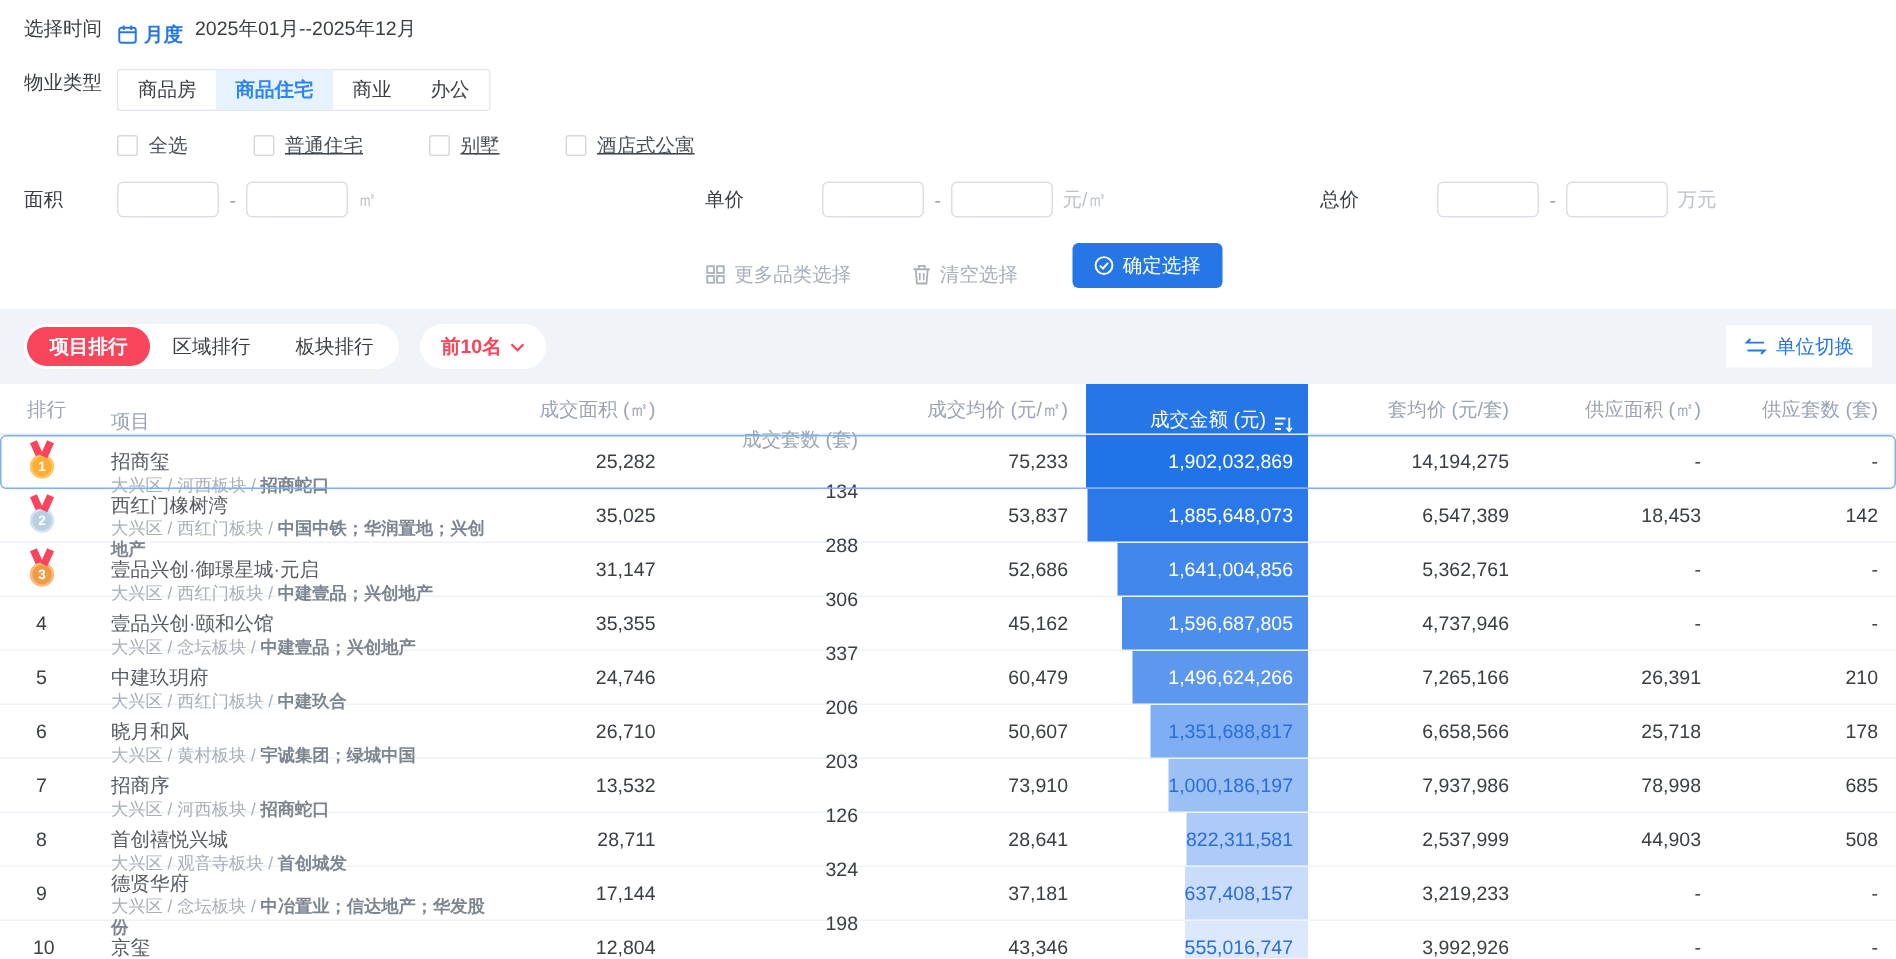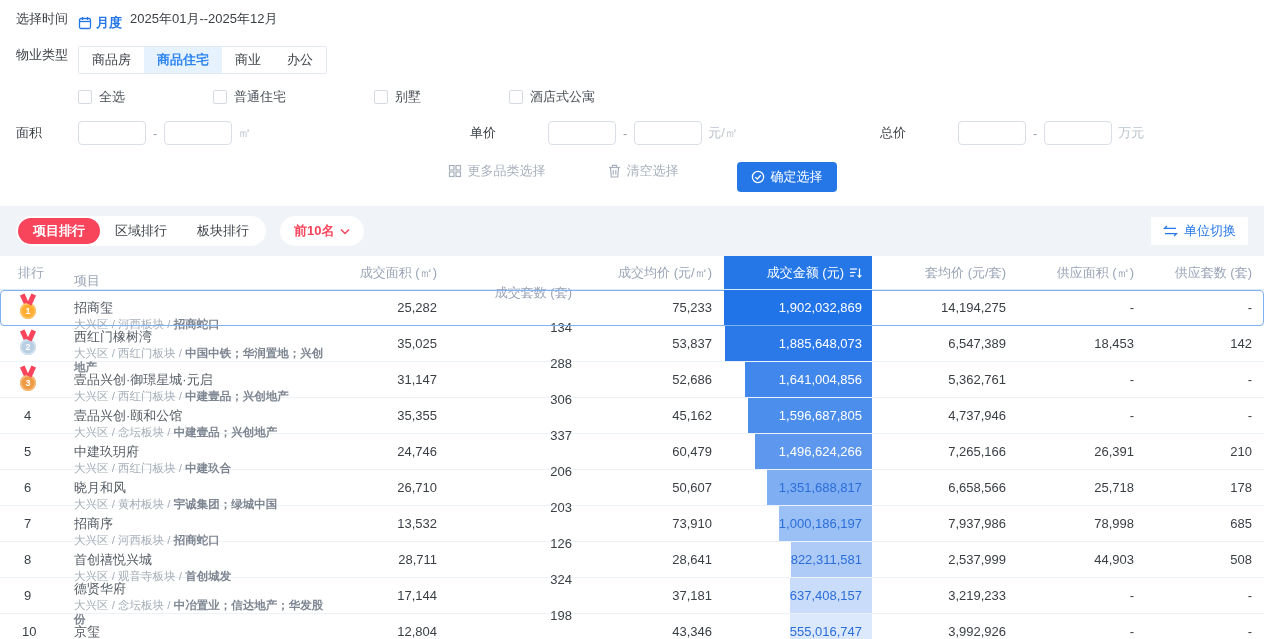--- a/index.html
+++ b/index.html
@@ -14,34 +14,34 @@
   .mode-link { color:#2577E8; font-weight:bold; cursor:pointer; display:inline-flex; align-items:center; }
   .region-block { position:absolute; left:726px; top:0; display:flex; align-items:center; height:26px; }
   .region-block .f-label { width:auto; flex:none; margin-right:18px; }
 
   .tab-group { display:flex; border:1px solid #E3E8F0; border-radius:2px; overflow:hidden; }
   .ptab { padding:4px 13px; background:#fff; color:#3a3f45; cursor:pointer; }
   .ptab.active { background:#E7F2FF; color:#2E85F0; font-weight:bold; }
 
   .cb-row { display:flex; }
   .cb-item { display:flex; align-items:center; cursor:pointer; }
-  .cb-item + .cb-item { margin-left:88px; }
+  .cb-item + .cb-item { margin-left:44px;text-decoration:underline; }
   .cb-box { width:14px; height:14px; border:1px solid #D5DAE2; border-radius:2px; background:#fff; margin-right:7px; }
   .cb-label { color:#4a5058; }
 
   .range-row { height:26px; }
   .rgroup { position:absolute; top:0; display:flex; align-items:center; height:26px; }
   .rg-area { left:0; } .rg-unit { left:454px; } .rg-total { left:864px; }
   .rgroup .f-label { width:62px; }
   .rg-unit .f-label, .rg-total .f-label { width:auto; margin-right:16px; }
   .rinput { width:68px; height:24px; border:1px solid #DADFE7; border-radius:4px; background:#fff; outline:none; padding:0 6px; font-size:12px; }
   .dash { margin:0 7px; color:#98a0ab; }
   .unit { margin-left:6px; color:#BCC3CD; }
 
-  .btn-row { display:flex; justify-content:center; align-items:flex-start; margin-top:16px;gap:22px; }
+  .btn-row { display:flex; justify-content:center; align-items:flex-end; margin-top:16px; }
   .ghost-btn { display:inline-flex; align-items:center; color:#A8B0BC; cursor:pointer; margin:0 20px; }
   .ghost-btn .ico { margin-right:6px; }
   .primary-btn { display:inline-flex; align-items:center; background:#2577E8; color:#fff; border:none;
     border-radius:4px; height:30px; padding:0 14px; font-size:13px; cursor:pointer; margin-left:16px; }
   .primary-btn .ico { margin-right:6px; }
 
   
   .band { background:#F0F3F8; padding:10px 16px; display:flex; align-items:center; }
   .pill-group { display:flex; align-items:center; background:#fff; border-radius:16px; padding:2px; }
   .pill { height:26px; display:flex; align-items:center; padding:0 15px; border-radius:14px; color:#3a3f45; cursor:pointer; }
@@ -59,21 +59,21 @@
   .tr.head { height:34px; border-bottom:1px solid #DCE9F8; }
   .th { color:#9AA4B6; }
   .td, .th { flex:0 0 auto; }
   .c-rank { width:58px; padding-left:18px; }
   .c-proj { flex:1 1 auto; padding-left:16px; overflow:hidden;margin-top:16px; }
   .c-num  { text-align:right; padding-right:12px; }
   .c3 { width:115px; } .c4 { width:135px;margin-top:40px; } .c5 { width:140px; }
   .c6 { width:148px; padding-right:0; position:relative; height:100%; }
   .c7 { width:146px; } .c8 { width:128px; } .c9 { width:118px; }
 
-  .th.c6 { background:#2577E8; color:#fff; display:flex; align-items:center; justify-content:flex-end; padding-right:10px; cursor:pointer; }
+  .th.c6 { background:#2577E8; color:#fff; display:flex; align-items:flex-end; justify-content:flex-end; padding-right:10px; cursor:pointer; }
   .th.c6 .ico { margin-left:5px; margin-right:0; }
 
   .tr.selected { outline:1px solid #7FB0F1; outline-offset:-1px; border-radius:4px; }
 
   .pname { color:#555b63; line-height:15px; }
   .psub { font-size:11.5px; color:#A6AEB8; line-height:14px; margin-top:2px; }
   .psub .dev { color:#7d8590; font-weight:bold; }
 
   .bar { position:absolute; right:0; top:0; height:100%; display:flex; align-items:center;
     justify-content:flex-end; padding-right:10px; min-width:max-content; }

